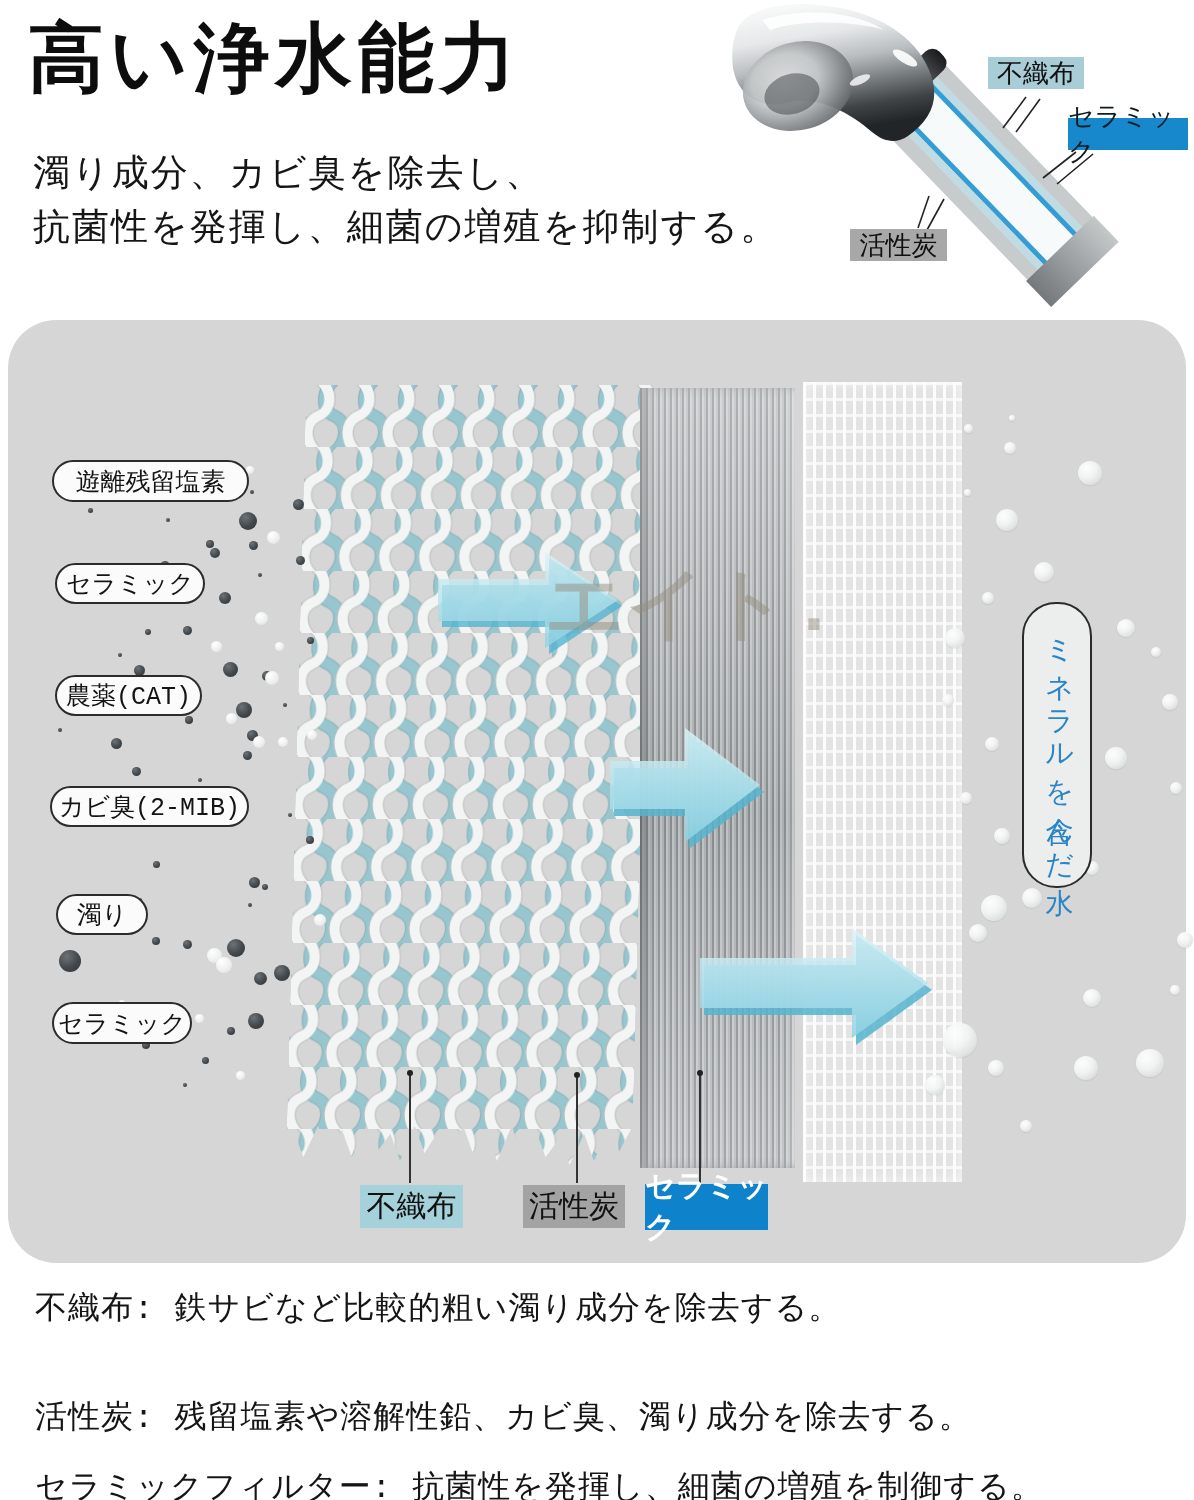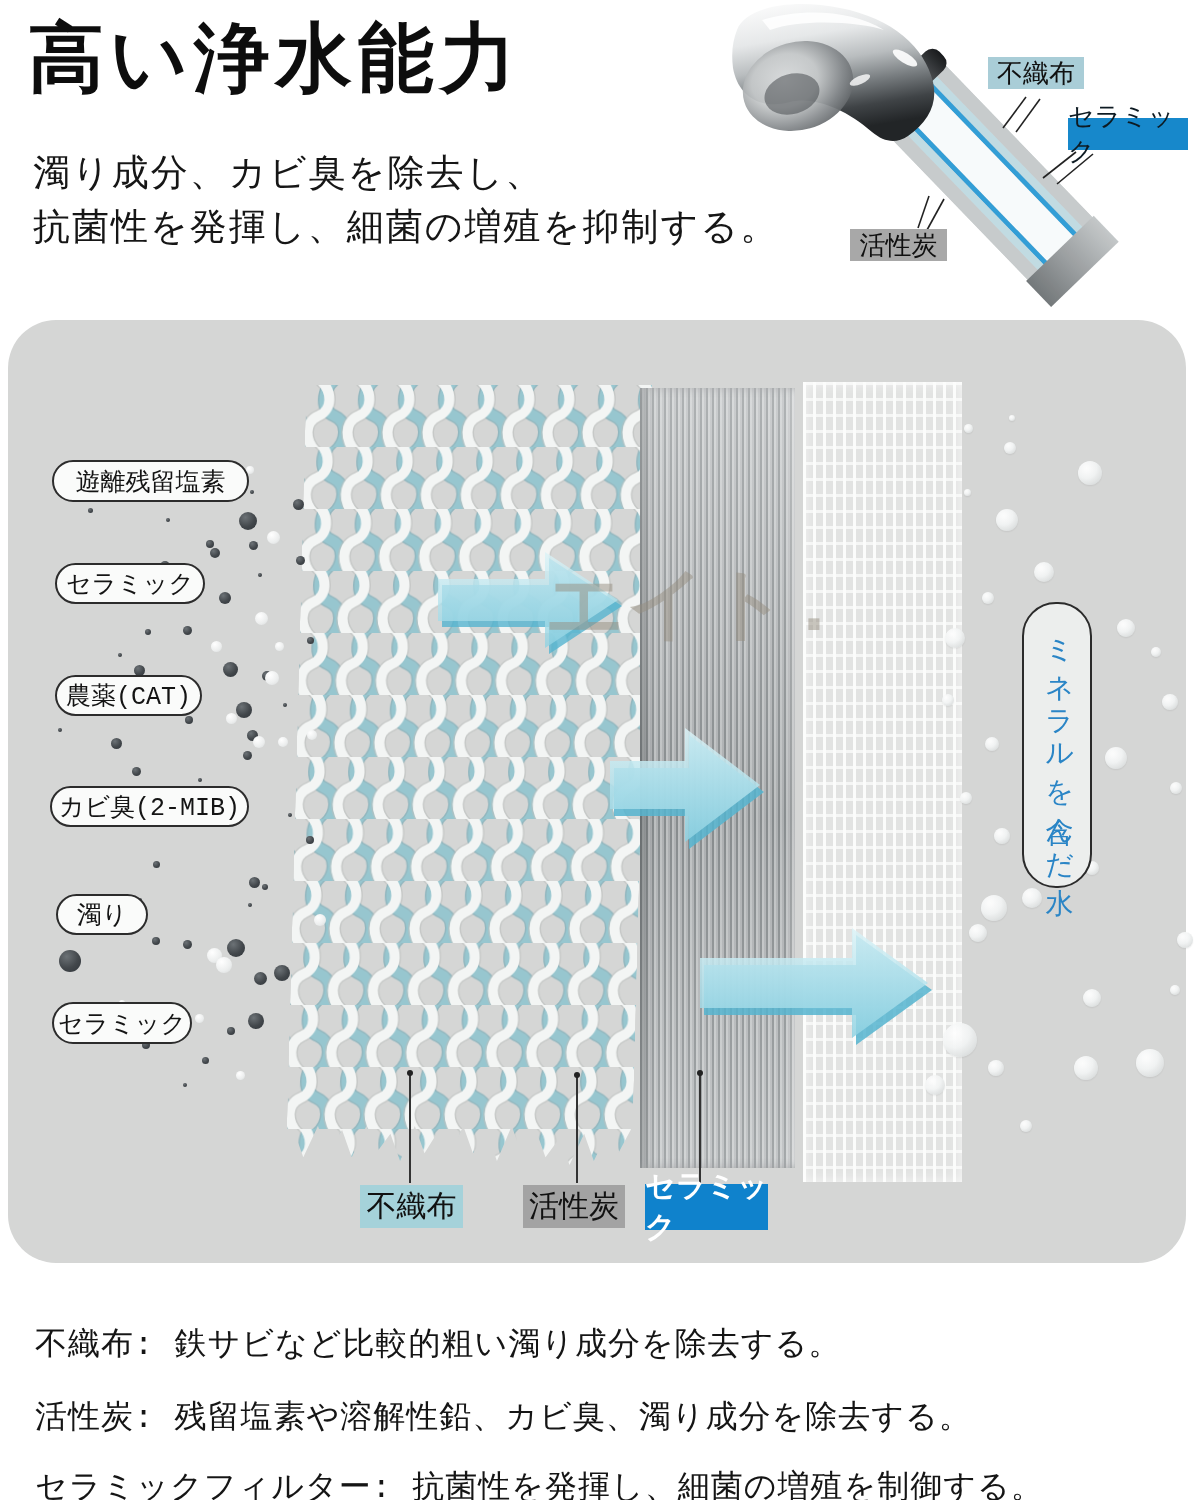--- a/index.html
+++ b/index.html
@@ -207,21 +207,21 @@
   </div>
 
   <div class="abs leader" style="left:409px;top:1073px;height:110px;"></div>
   <div class="abs leader" style="left:576px;top:1075px;height:108px;"></div>
   <div class="abs leader" style="left:699px;top:1073px;height:110px;"></div>
 
   <div class="abs layer-label ll-nonwoven">不織布</div>
   <div class="abs layer-label ll-carbon">活性炭</div>
   <div class="abs layer-label ll-ceramic">セラミック</div>
 
-  <div class="abs desc" style="top:1322px;">不織布: 鉄サビなど比較的粗い濁り成分を除去する。</div>
+  <div class="abs desc" style="top:1286px;">不織布: 鉄サビなど比較的粗い濁り成分を除去する。</div>
   <div class="abs desc" style="top:1395px;">活性炭: 残留塩素や溶解性鉛、カビ臭、濁り成分を除去する。</div>
   <div class="abs desc" style="top:1465px;">セラミックフィルター: 抗菌性を発揮し、細菌の増殖を制御する。</div>
 
   <div id="particles">
       <div class="p-dark" style="left: 239px; top: 512px; width: 18px; height: 18px;"></div>
       <div class="p-dark" style="left: 248.5px; top: 540.5px; width: 9px; height: 9px;"></div>
       <div class="p-dark" style="left: 210px; top: 548px; width: 10px; height: 10px;"></div>
       <div class="p-dark" style="left: 219px; top: 592px; width: 12px; height: 12px;"></div>
       <div class="p-dark" style="left: 182.5px; top: 625.5px; width: 9px; height: 9px;"></div>
       <div class="p-dark" style="left: 145px; top: 629px; width: 6px; height: 6px;"></div>

